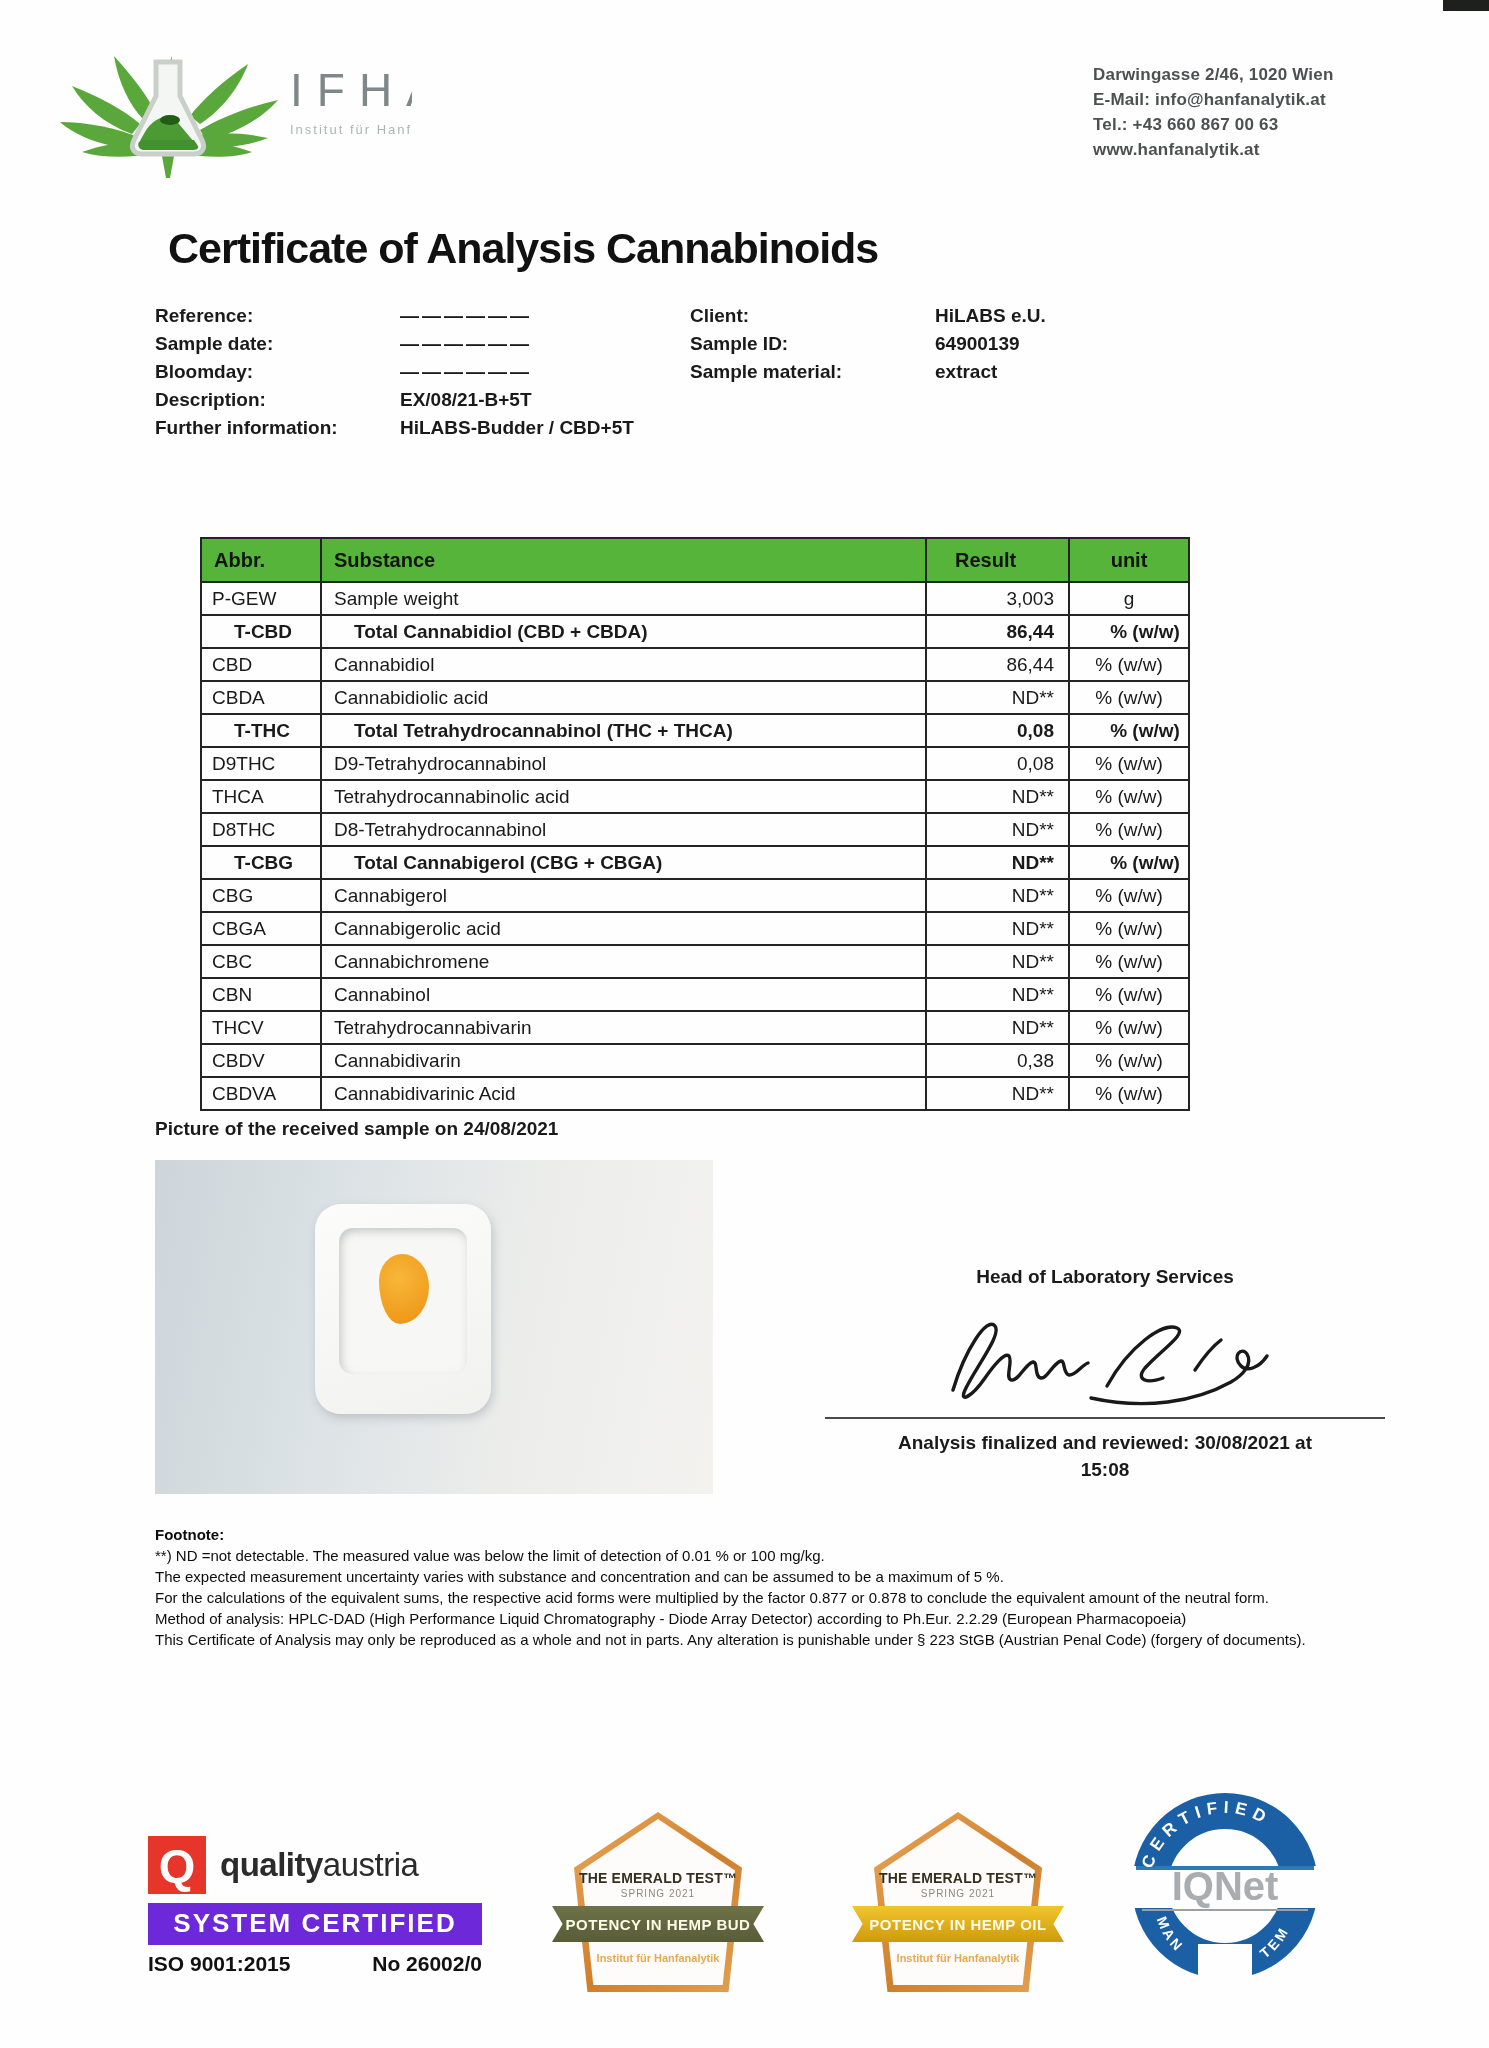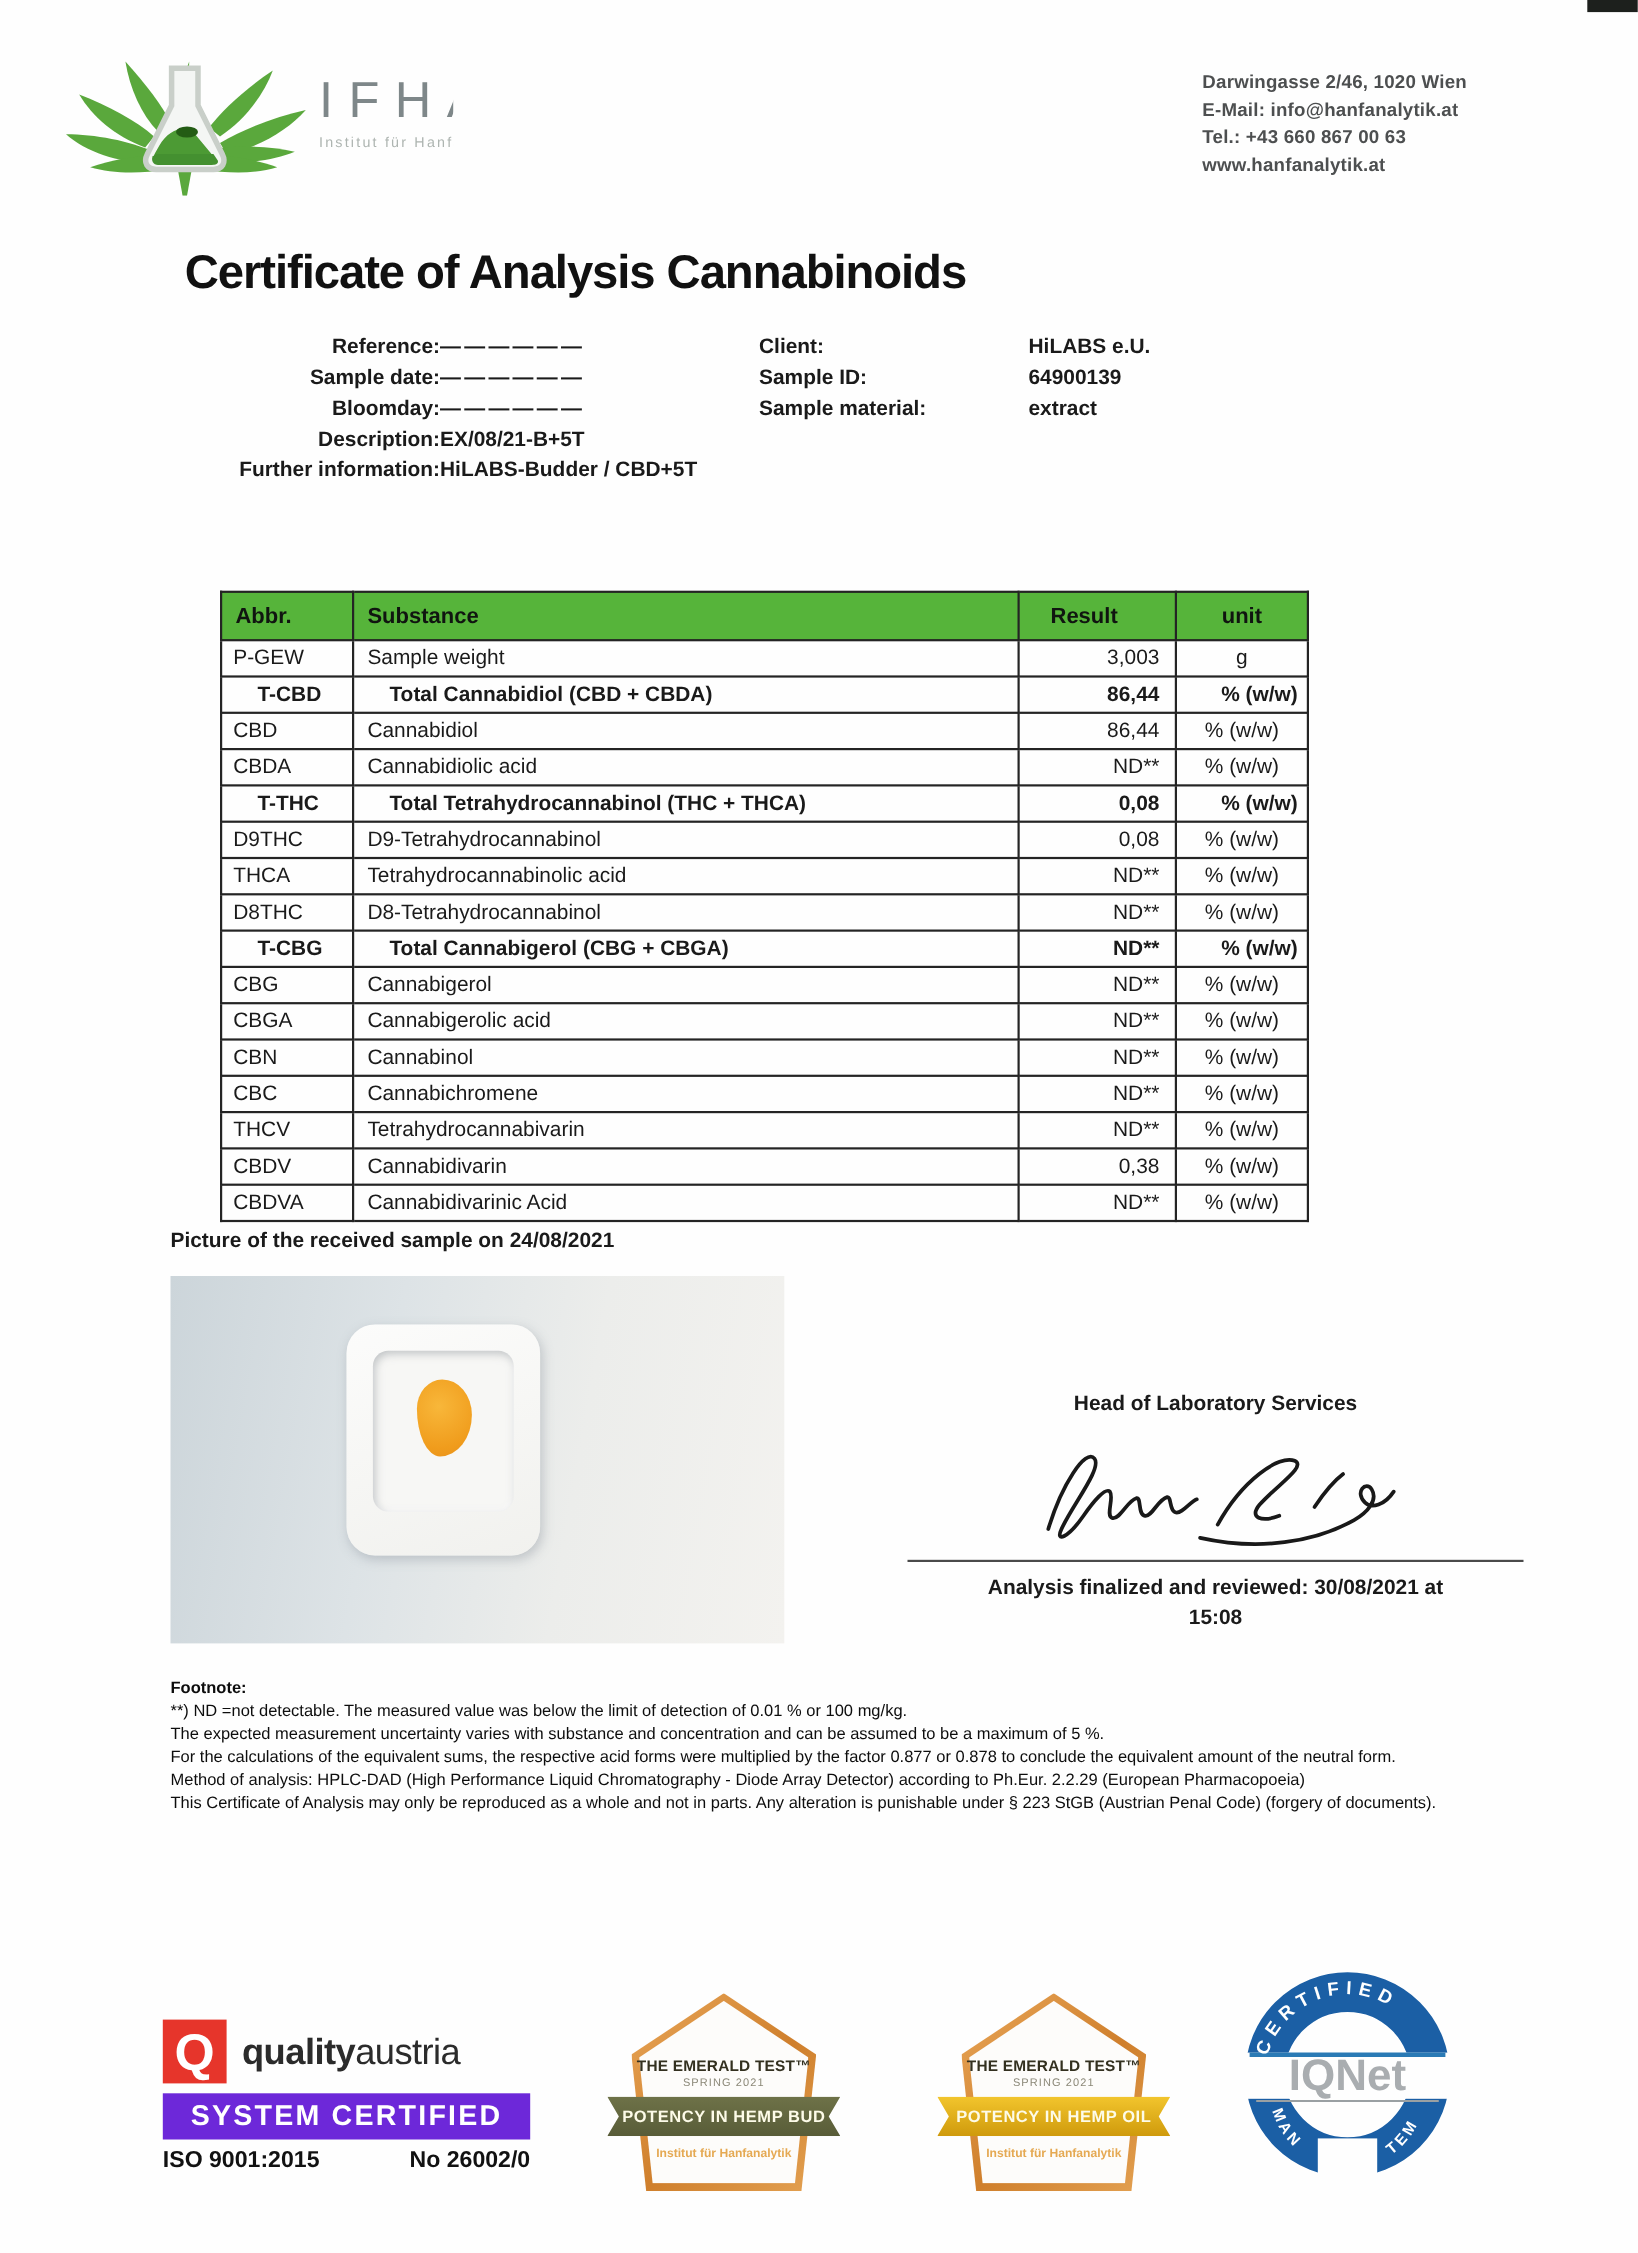--- a/index.html
+++ b/index.html
@@ -16,21 +16,21 @@
   .scan-artifact { position: absolute; top: 0; right: 0; width: 46px; height: 11px; background: #1d201d; }
 
   
   .logo-wrap { position: absolute; left: 52px; top: 48px; width: 360px; height: 130px; }
   .contact { position: absolute; left: 1093px; top: 62px; font-size: 17px; line-height: 25px; color: #4d4f50; font-weight: bold; letter-spacing: .2px; }
 
   
   .doc-title { position: absolute; left: 168px; top: 224px; font-size: 43px; font-weight: bold; letter-spacing: -1px; color: #111; }
 
   
-  .meta-left  { position: absolute; left: 155px; top: 302px; font-size: 19px; font-weight: bold; line-height: 28px; text-align: right; }
+  .meta-left  { position: absolute; left: 155px; top: 302px; font-size: 19px; font-weight: bold; line-height: 28px; }
   .meta-right { position: absolute; left: 690px; top: 302px; font-size: 19px; font-weight: bold; line-height: 28px; }
   .meta-row { display: flex; }
   .meta-label { width: 245px; flex: 0 0 245px; }
   .meta-value { white-space: nowrap; }
   .dashes { letter-spacing: 3px; }
 
   
   .result-table { position: absolute; left: 200px; top: 537px; border-collapse: collapse; font-size: 19px; }
   .result-table th, .result-table td { border: 2px solid #242424; }
   .result-table th {
@@ -284,28 +284,28 @@
           <td class="c-res">ND**</td>
           <td class="c-unit">% (w/w)</td>
         </tr>
       <tr>
           <td class="c-abbr">CBGA</td>
           <td class="c-sub">Cannabigerolic acid</td>
           <td class="c-res">ND**</td>
           <td class="c-unit">% (w/w)</td>
         </tr>
       <tr>
+          <td class="c-abbr">CBC</td>
+          <td class="c-sub">Cannabichromene</td>
+          <td class="c-res">ND**</td>
+          <td class="c-unit">% (w/w)</td>
+        </tr>
+      <tr>
           <td class="c-abbr">CBN</td>
           <td class="c-sub">Cannabinol</td>
-          <td class="c-res">ND**</td>
-          <td class="c-unit">% (w/w)</td>
-        </tr>
-      <tr>
-          <td class="c-abbr">CBC</td>
-          <td class="c-sub">Cannabichromene</td>
           <td class="c-res">ND**</td>
           <td class="c-unit">% (w/w)</td>
         </tr>
       <tr>
           <td class="c-abbr">THCV</td>
           <td class="c-sub">Tetrahydrocannabivarin</td>
           <td class="c-res">ND**</td>
           <td class="c-unit">% (w/w)</td>
         </tr>
       <tr>

